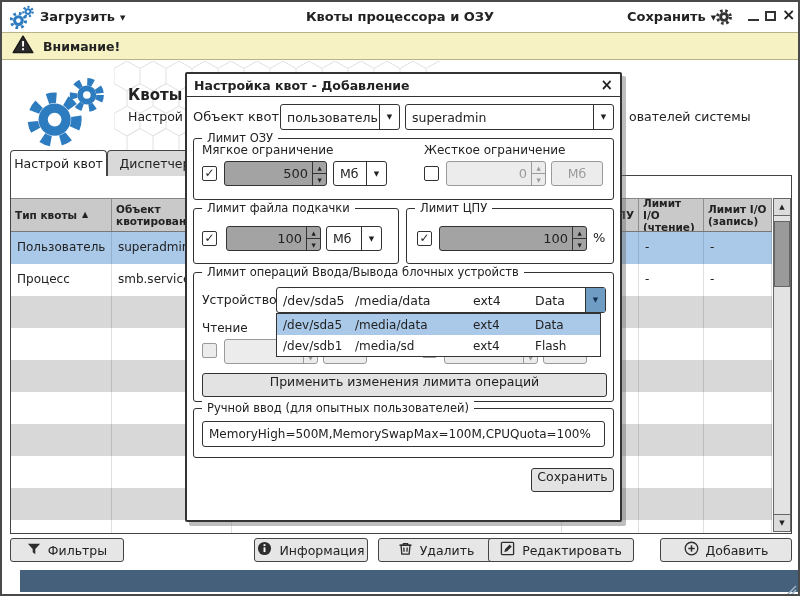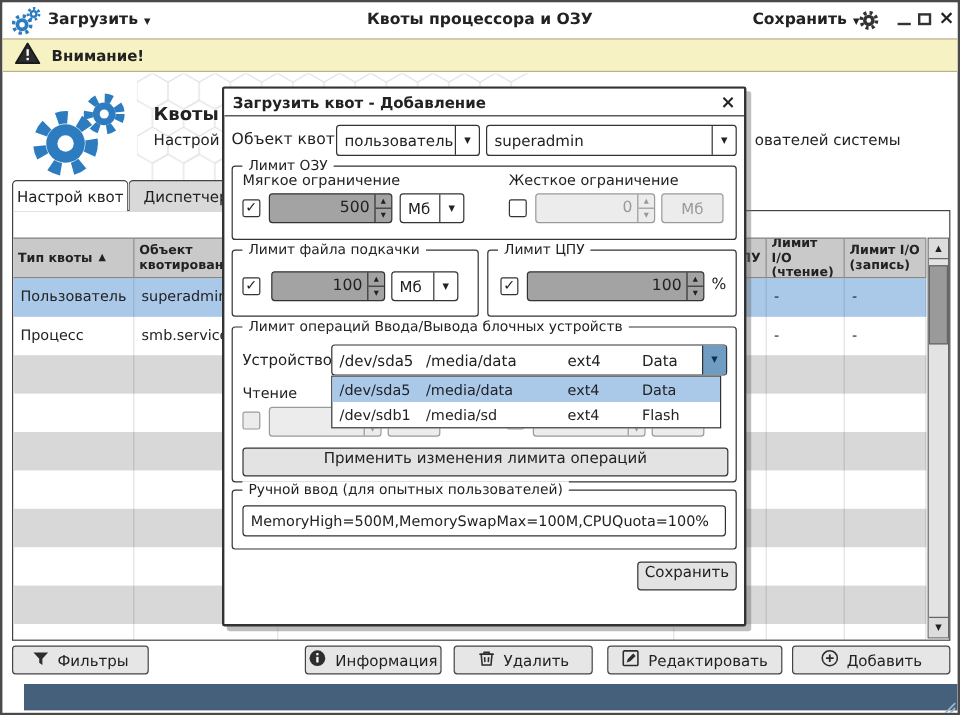--- a/index.html
+++ b/index.html
@@ -289,21 +289,21 @@
 
     <div class="sb">
       <div class="sb-up">▲</div>
       <div class="sb-thumb"></div>
       <div class="sb-down">▼</div>
     </div>
   </div>
 
   <div class="dialog">
     <div class="dlg-titlebar">
-      <span>Загрузить квот - Добавление</span>
+      <span>Настройка квот - Добавление</span>
     </div>
     <div class="dlg-close">×</div>
 
     <span class="abs" style="left:6px;top:35px;font-size:13px">Объект квоты:</span>
     <div class="combo" style="left:93px;top:30px;width:120px">
       <div class="combo-val">пользователь</div>
       <div class="combo-btn">▼</div>
     </div>
     <div class="combo" style="left:218px;top:30px;width:209px">
       <div class="combo-val">superadmin</div>
@@ -462,21 +462,21 @@
       <svg width="15" height="15" viewBox="0 0 16 16" fill="none" stroke="#2d2d2d" stroke-width="1.4">
         <path d="M3.2 4.5h9.6l-.9 9.5H4.1z"></path>
           <line x1="1.5" y1="4.5" x2="14.5" y2="4.5"></line>
         <path d="M5.8 4.3V2.8h4.4v1.5"></path>
           <line x1="6.2" y1="7" x2="6.5" y2="11.5"></line>
           <line x1="9.8" y1="7" x2="9.5" y2="11.5"></line>
       </svg>
     </span>
     <span>Удалить</span>
   </div>
-  <div class="fbtn" style="left:504px;width:146px">
+  <div class="fbtn" style="left:486px;width:146px">
     <span>
       <svg width="15" height="15" viewBox="0 0 16 16">
           <rect x="1.5" y="1.5" width="13" height="13" rx="1" fill="none" stroke="#2d2d2d" stroke-width="1.4"></rect>
       <path d="M4.5 11.8l1-3.2 4.8-4.8 2.2 2.2-4.8 4.8z" fill="#2d2d2d"></path>
         </svg>
     </span>
     <span>Редактировать</span>
   </div>
   <div class="fbtn" style="left:658px;width:132px">
     <span>

